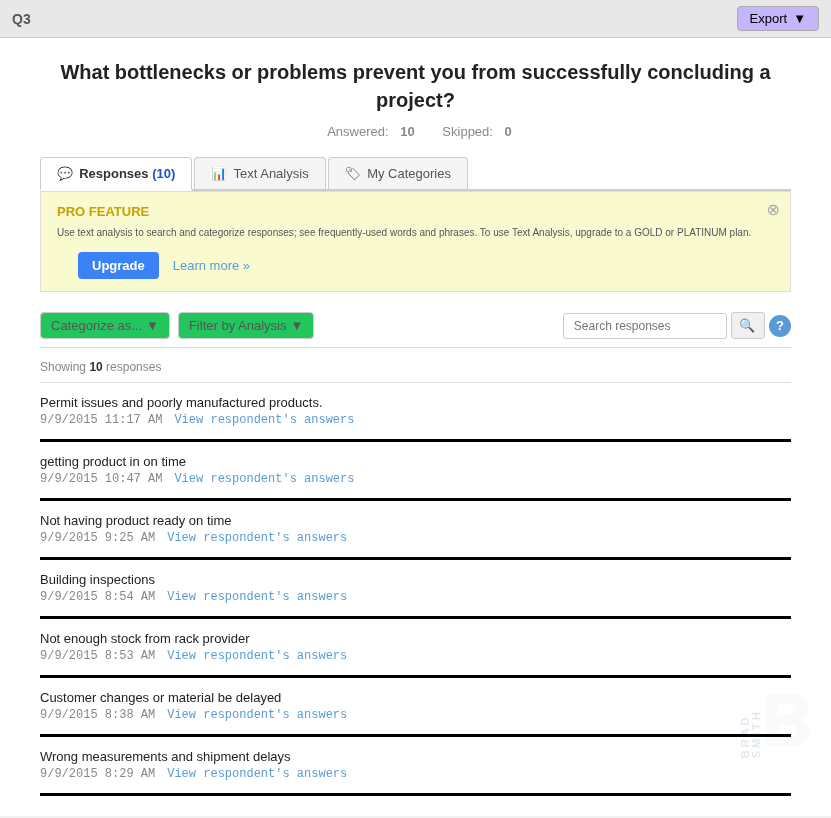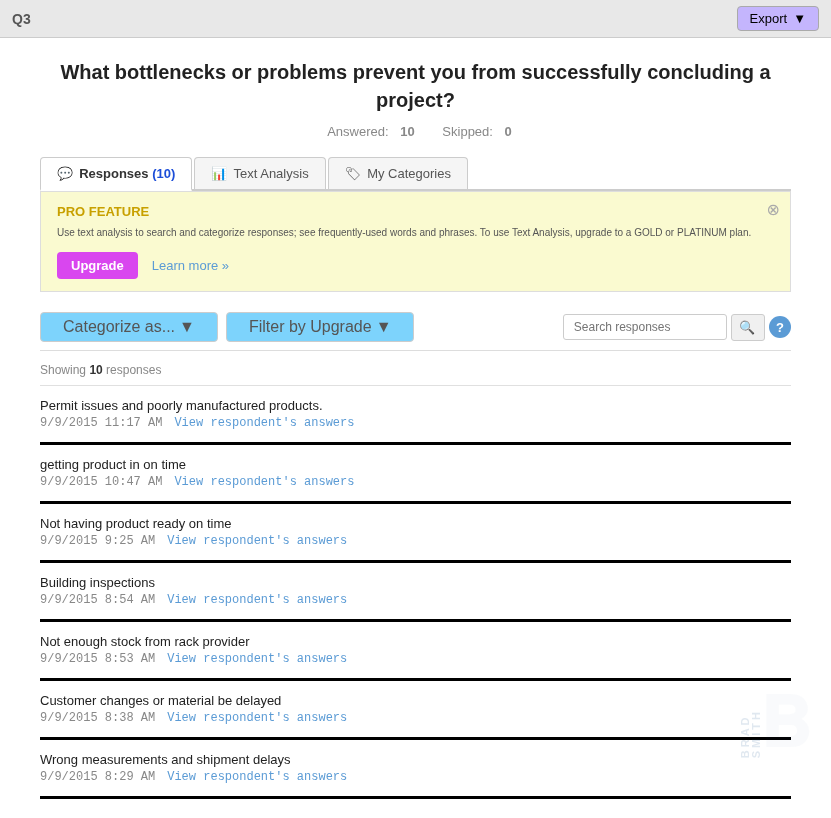--- a/index.html
+++ b/index.html
@@ -111,28 +111,29 @@
       color: #555;
       margin-bottom: 12px;
       line-height: 1.5;
     }
     .pro-banner-actions {
       display: flex;
       align-items: center;
       gap: 14px;
     }
     .upgrade-btn {
-      background: #d946ef;
+      background: #3b82f6;
       color: #fff;
       border: none;
       padding: 6px 14px;
       border-radius: 4px;
       font-size: 13px;
       font-weight: bold;
       cursor: pointer;
+      margin-left: 21px;
     }
     .learn-more {
       color: #5b9bd5;
       font-size: 13px;
       text-decoration: none;
       cursor: pointer;
     }
     .close-banner {
       position: absolute;
       top: 8px;
@@ -147,25 +148,25 @@
     
     .toolbar {
       display: flex;
       align-items: center;
       gap: 8px;
       padding: 8px 0;
       border-bottom: 1px solid #ddd;
       margin-bottom: 8px;
     }
     .toolbar-btn {
-      background: #7dd3fc;
+      background: #22c55e;
       border: 1px solid #ccc;
       border-radius: 4px;
-      padding: 5px 22px;
-      font-size: 16px;
+      padding: 5px 10px;
+      font-size: 13px;
       cursor: pointer;
       display: flex;
       align-items: center;
       gap: 4px;
       color: #555;
     }
     .search-area {
       margin-left: auto;
       display: flex;
       align-items: center;
@@ -316,21 +317,21 @@
     </div>
     <button class="close-banner">⊗</button>
   </div>
 
   <div class="toolbar">
     <button class="toolbar-btn">
       <span>Categorize as...</span>
       <span>▼</span>
     </button>
     <button class="toolbar-btn">
-      <span>Filter by Upgrade</span>
+      <span>Filter by Analysis</span>
       <span>▼</span>
     </button>
     <div class="search-area">
       <input class="search-input" type="text" placeholder="Search responses" style="">
       <button class="search-btn">
         <span>🔍</span>
       </button>
       <button class="help-btn">
         <span>?</span>
       </button>

